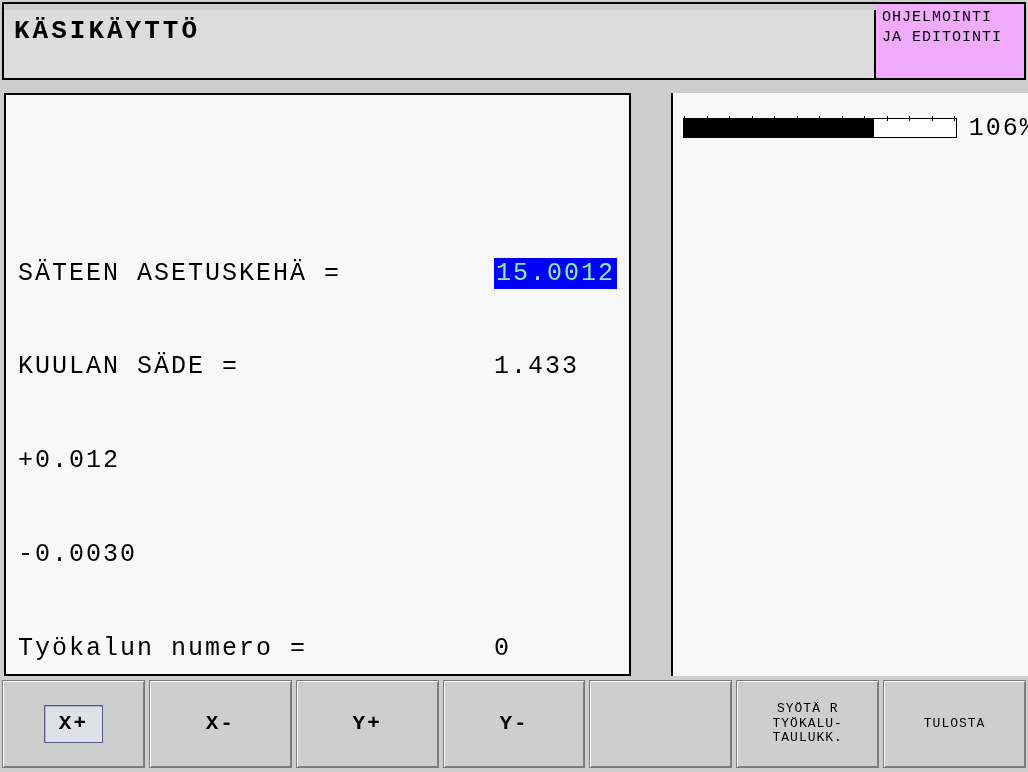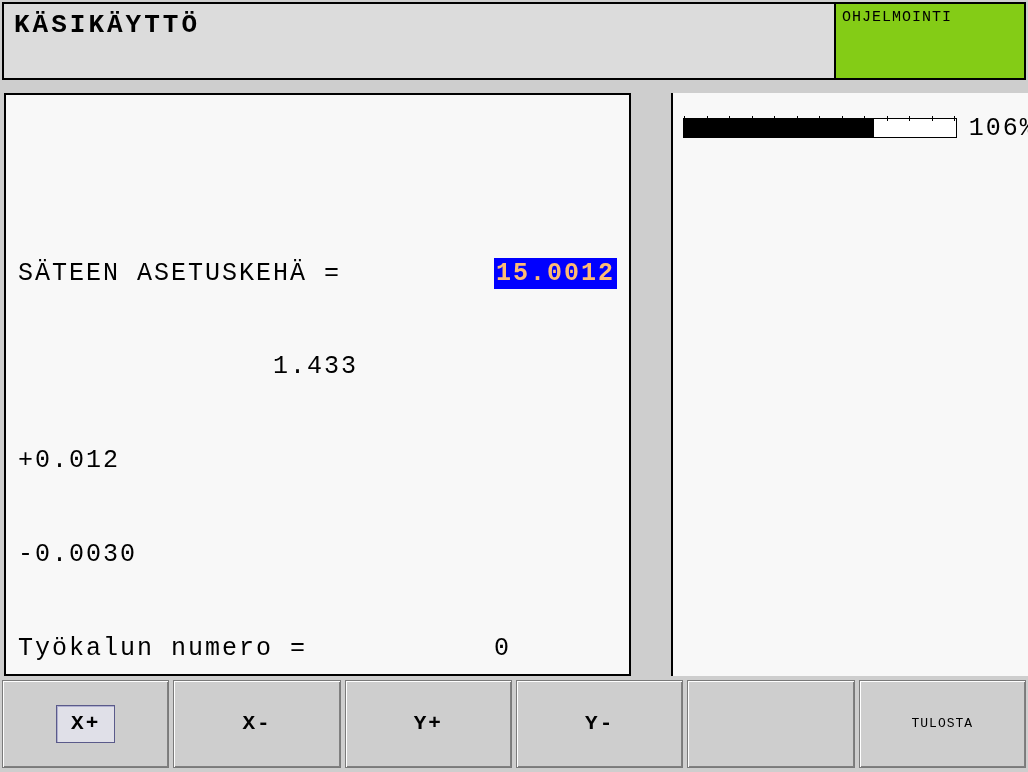--- a/index.html
+++ b/index.html
@@ -18,24 +18,25 @@
     margin: 2px;
   }
   .header-left {
     flex: 1;
     background: #dcdcdc;
     padding: 6px 10px;
     font-size: 26px;
     letter-spacing: 3px;
     font-weight: bold;
     border-right: 2px solid #000;
+    margin-top: 6px;
   }
   .header-right {
-    width: 188px;
-    background: #84cc16;
+    width: 148px;
+    background: #f0abfc;
     padding: 4px 6px;
     font-size: 15px;
     letter-spacing: 1px;
     line-height: 1.3;
   }
   .content-row {
     display: flex;
     height: 596px;
   }
   .main {
@@ -51,23 +52,22 @@
     flex: 0 0 345px;
     padding: 100px 12px 12px 12px;
     font-size: 25px;
     letter-spacing: 2px;
     line-height: 1.25;
     white-space: pre;
   }
   .param-line { display: flex; }
   .highlight {
     background: #0000ff;
-    color: #fdba74;
+    color: #86efac;
     padding: 0 2px;
-    font-weight: bold;
   }
   .override-panel {
     border-left: 2px solid #000;
     border-right: 2px solid #000;
     background: #f8f8f8;
     padding: 6px 10px 4px 10px;
     font-size: 25px;
     letter-spacing: 2px;
     display: flex;
     flex-direction: column;
@@ -178,31 +178,32 @@
     box-shadow: inset 1px 1px 0 #b0b0d0;
   }
 </style>
 </head>
 <body>
 
 <div class="header">
   <div class="header-left">KÄSIKÄYTTÖ</div>
   <div class="header-right">
     <div>OHJELMOINTI</div>
+    <div>JA EDITOINTI</div>
   </div>
 </div>
 
 <div class="content-row">
   <div class="main">
     <div class="params-panel">
       <div class="param-line">
         <span>SÄTEEN ASETUSKEHÄ =</span><span>         </span><span class="highlight">15.0012</span>
       </div>
       <div class="param-line">
-        <span>               </span><span>1.433</span>
+        <span>KUULAN SÄDE =</span><span>               </span><span>1.433</span>
       </div>
       <div class="param-line">
         <span>+0.012</span>
       </div>
       <div class="param-line">
         <span>-0.0030</span>
       </div>
       <div class="param-line">
         <span>Työkalun numero =</span><span>           </span><span>0</span>
       </div>
@@ -289,15 +290,20 @@
   <div class="softkey">
       <span>Y+</span>
     </div>
   <div class="softkey">
       <span>Y-</span>
     </div>
   <div class="softkey">
       <span></span>
     </div>
   <div class="softkey small-text">
+      <span style="white-space:pre-line">SYÖTÄ R
+TYÖKALU-
+TAULUKK.</span>
+    </div>
+  <div class="softkey small-text">
       <span>TULOSTA</span>
     </div>
 </div>
 
 </body></html>

